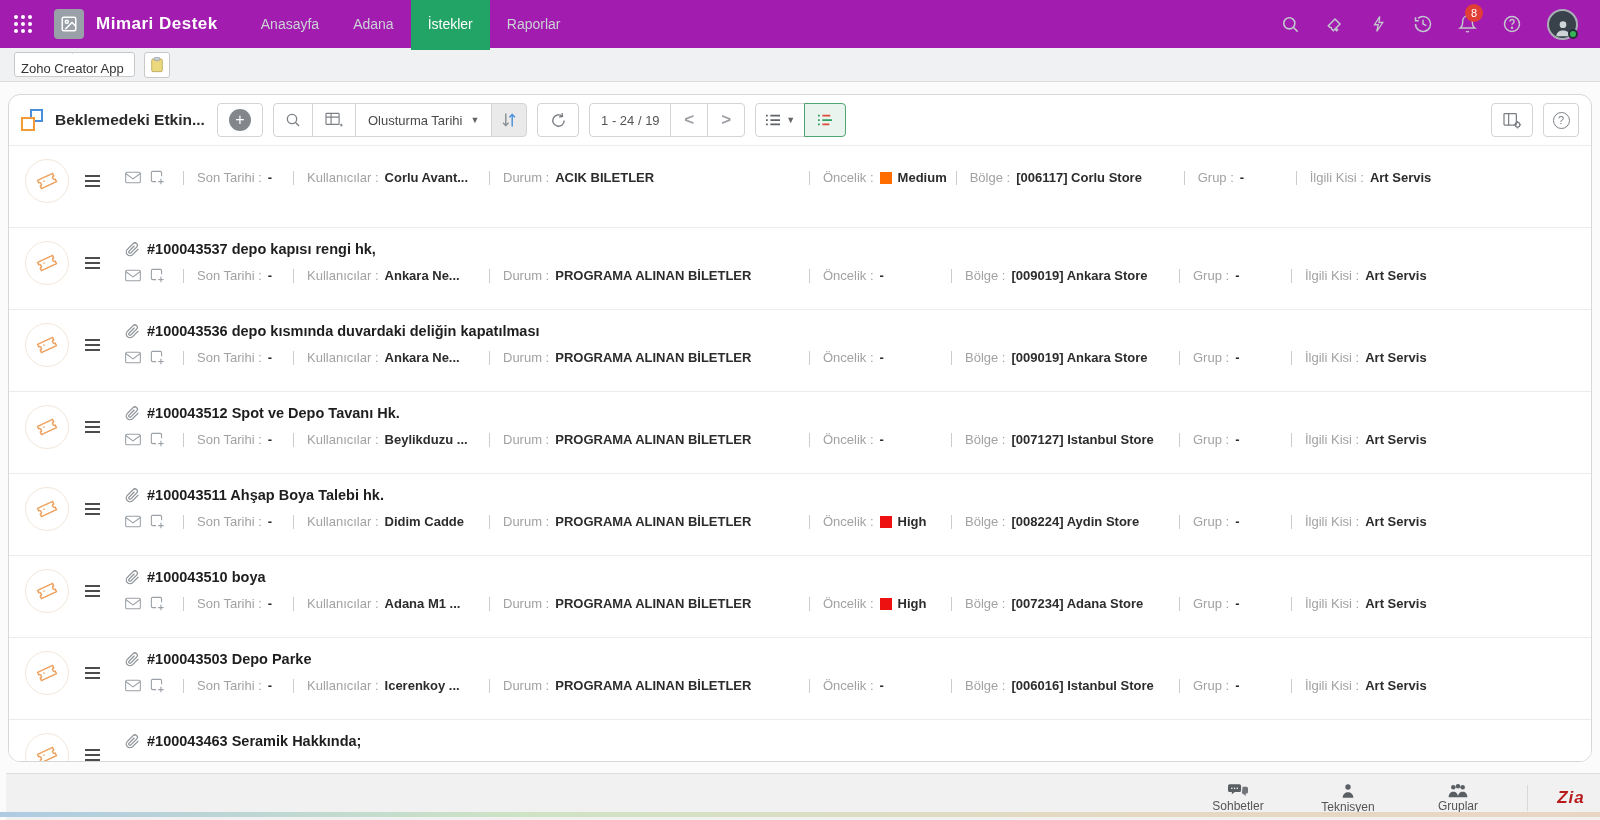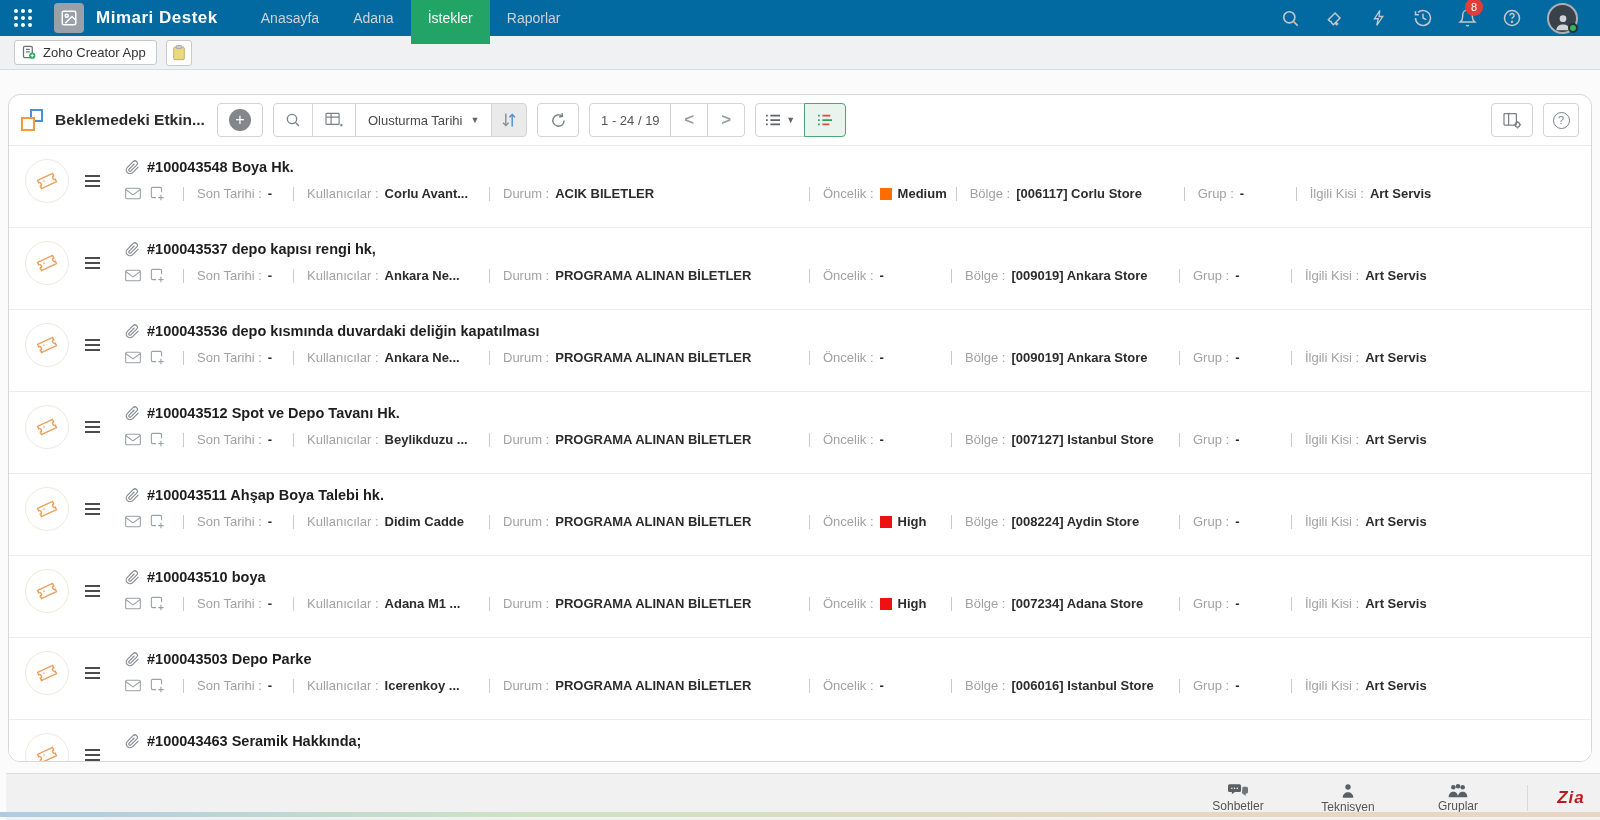--- a/index.html
+++ b/index.html
@@ -1,42 +1,42 @@
 <!DOCTYPE html>
 <html><head>
 <meta charset="utf-8">
 <style>
   * { margin:0; padding:0; box-sizing:border-box; }
   html,body { width:1600px; height:820px; overflow:hidden; background:#fff;
     font-family:"Liberation Sans", sans-serif; }
   .page { position:relative; width:1600px; height:820px; background:#fbfbfb; }
 
   
-  .navbar { height:36px; background:#0369a1; display:flex; align-items:center; color:#c9ced3; }
+  .navbar { height:48px; background:#a21caf; display:flex; align-items:center; color:#c9ced3; }
   .grid-btn { width:46px; height:52px; display:flex; align-items:center; justify-content:center; cursor:pointer; }
   .logo-box { width:30px; height:30px; background:#99a0a7; border-radius:4px; margin:0 12px 0 8px;
     display:flex; align-items:center; justify-content:center; }
   .app-title { color:#fff; font-weight:bold; font-size:17px; letter-spacing:.5px; margin-right:26px; }
   .nav-tabs { display:flex; height:52px; }
   .nav-tab { padding:0 17px; line-height:52px; font-size:14px; color:#cdd2d7; cursor:pointer; }
   .nav-tab.active { background:#21a465; color:#fff; }
   .nav-right { margin-left:auto; display:flex; align-items:center; gap:25px; padding-right:22px; }
   .nav-icon { position:relative; display:flex; align-items:center; cursor:pointer; color:#c2c8cd; }
   .badge { position:absolute; top:-10px; right:-6px; min-width:18px; height:18px; background:#e03e36;
     color:#fff; border-radius:50%; font-size:11px; display:flex; align-items:center; justify-content:center; }
   .avatar { width:31px; height:31px; border-radius:50%; border:2px solid #aab0b6; background:#39424b;
     position:relative; display:flex; align-items:flex-end; justify-content:center; overflow:visible; }
   .avatar .dot { position:absolute; right:-2px; bottom:-1px; width:10px; height:10px; border-radius:50%;
     background:#35b558; border:2px solid #272f37; }
 
   
   .creator-bar { height:34px; background:#f0f1f3; border-bottom:1px solid #dcdcdc; display:flex;
     align-items:center; padding-left:14px; gap:9px; }
   .creator-btn { height:25px; background:#fff; border:1px solid #c9c9c9; border-radius:3px; display:flex;
-    align-items:center; gap:7px; padding:0 10px 0 6px; font-size:13px; color:#333; cursor:pointer; }
+    align-items:center; gap:7px; padding:0 10px 0 6px; font-size:13px; color:#333; cursor:pointer;flex-direction:column; }
   .clip-btn { width:26px; height:26px; background:#fff; border:1px solid #c9c9c9; border-radius:3px;
     display:flex; align-items:center; justify-content:center; cursor:pointer; }
 
   
   .panel { position:absolute; left:8px; right:8px; top:94px; height:668px; background:#fff;
     border:1px solid #d7d7d7; border-radius:12px; overflow:hidden; }
   .toolbar { height:50px; display:flex; align-items:center; padding:0 12px; gap:10px; }
   .view-icon { position:relative; width:22px; height:22px; margin-right:2px; }
   .view-icon .back { position:absolute; right:0; top:0; width:13px; height:13px; border:2px solid #4a8fdd; }
   .view-icon .front { position:absolute; left:0; bottom:0; width:14px; height:14px; border:2px solid #f29b38; background:#fff; }
@@ -304,26 +304,20 @@
         <path d="M3 8h18v3a2 2 0 0 0 0 4v3H3v-3a2 2 0 0 0 0-4z" transform="translate(0,-1)"></path>
         <line x1="9" y1="10" x2="9" y2="12" stroke-dasharray="1.5 1.5"></line>
       </svg>
     </span>
     <span class="hamburger">
             <i></i>
             <i></i>
             <i></i>
           </span>
     <div class="row-main">
-      <div class="title-line">
-        <svg width="15" height="15" viewBox="0 0 24 24" fill="none" stroke="#8b9095" stroke-width="2">
-          <path d="M21.44 11.05l-9.19 9.19a6 6 0 0 1-8.49-8.49l9.19-9.19a4 4 0 0 1 5.66 5.66l-9.2 9.19a2 2 0 0 1-2.83-2.83l8.49-8.48"></path>
-        </svg>
-        <span class="row-title">#100043548 Boya Hk.</span>
-      </div>
       <div class="meta-line">
         <span class="ml-icon">
           <svg width="16" height="13" viewBox="0 0 24 18" fill="none" stroke="currentColor" stroke-width="1.6">
             <rect x="1" y="1" width="22" height="16" rx="2"></rect>
                   <polyline points="1 3 12 11 23 3"></polyline>
           </svg>
         </span>
         <span class="ml-icon">
           <svg width="15" height="15" viewBox="0 0 22 22" fill="none" stroke="currentColor" stroke-width="1.6">
             <path d="M17 9V4a2 2 0 0 0-2-2H4a2 2 0 0 0-2 2v11a2 2 0 0 0 2 2h5"></path>

